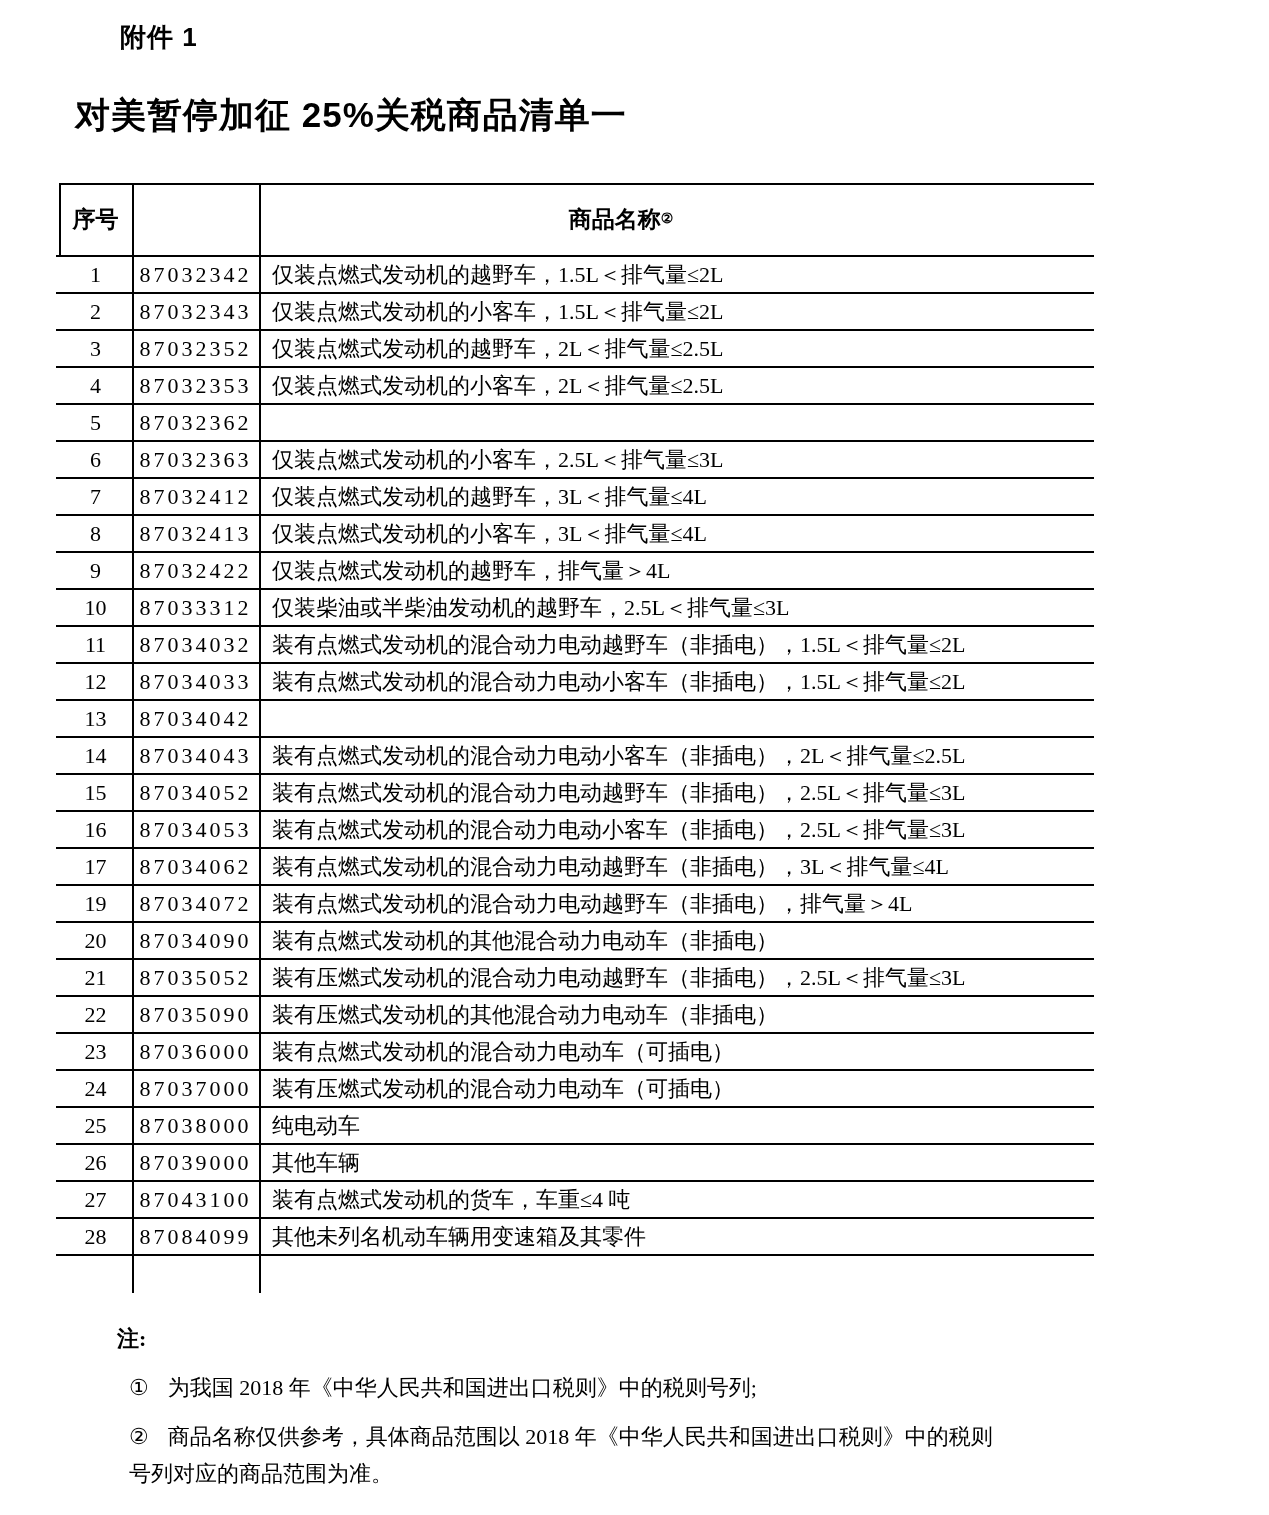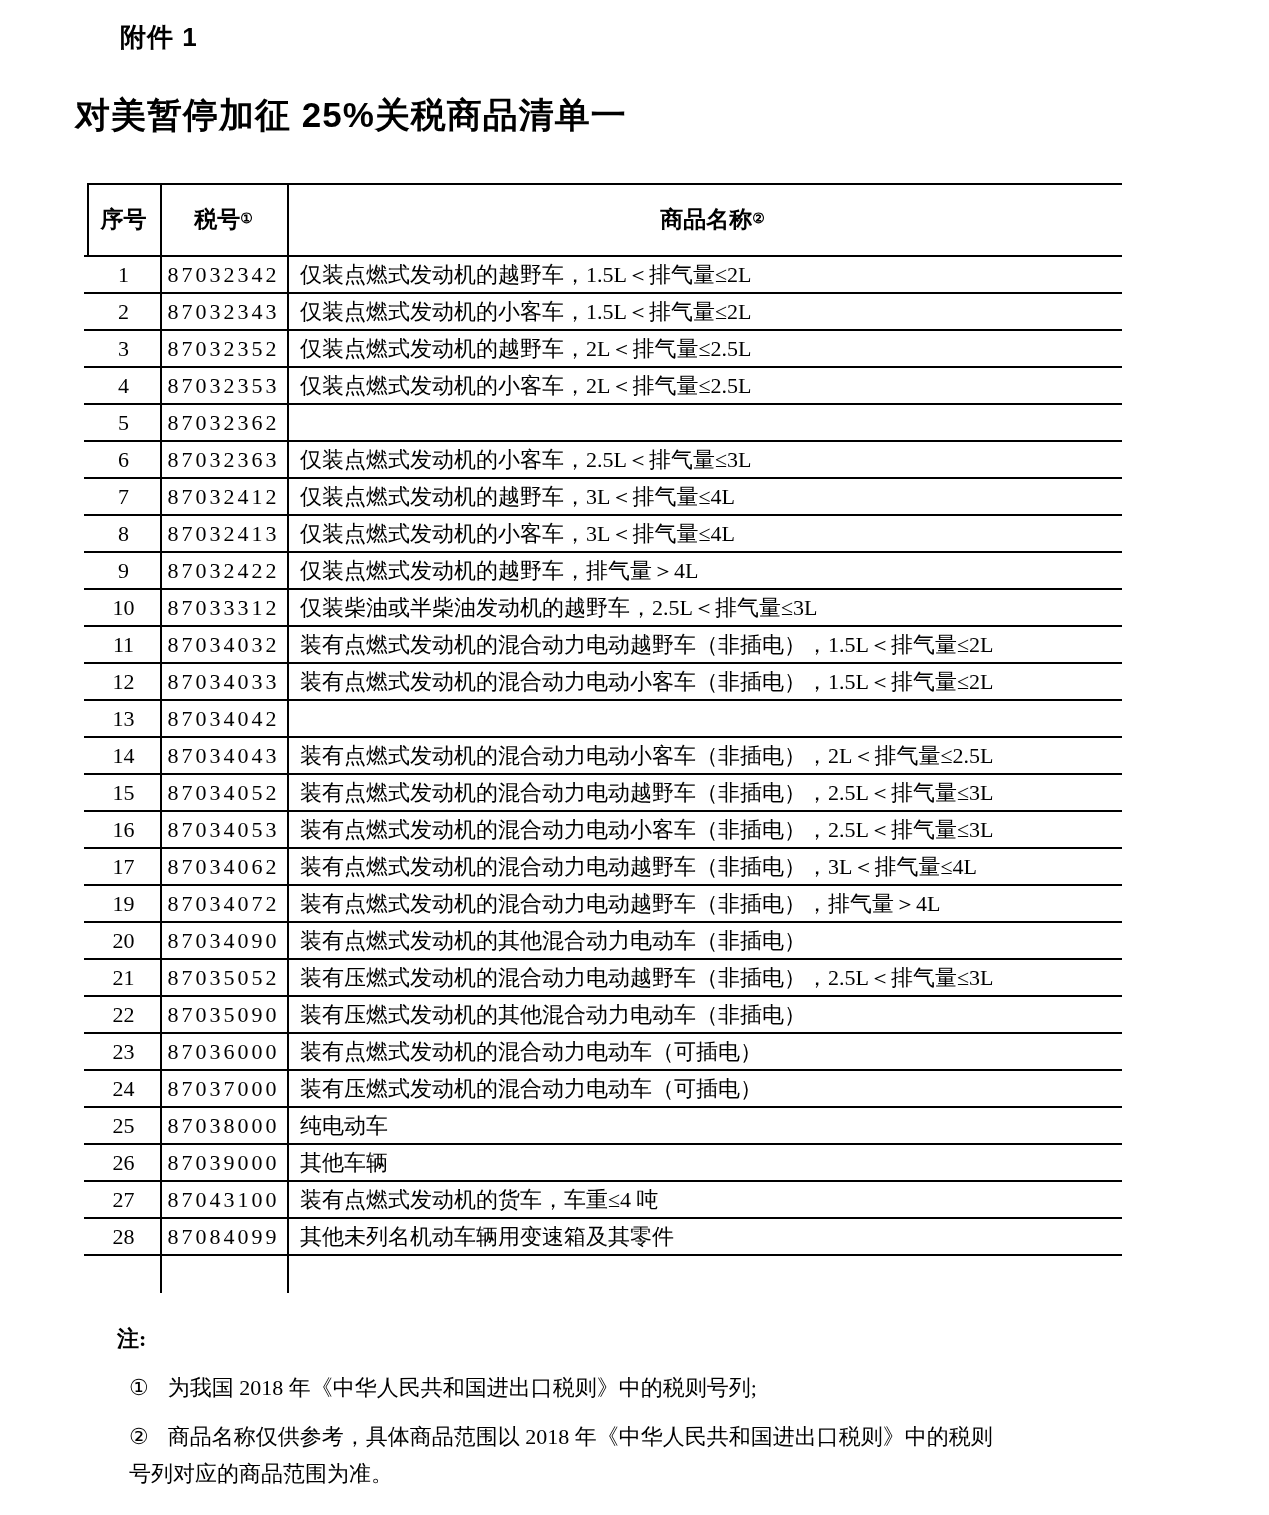--- a/index.html
+++ b/index.html
@@ -13,21 +13,21 @@
     font-family:"Liberation Sans","DejaVu Sans",sans-serif;
     font-weight:700;font-size:26px;letter-spacing:1px;
   }
   .doc-title{
     position:absolute;left:75px;top:92px;width:1035px;margin:0;
     text-align:left;
     font-family:"Liberation Sans","DejaVu Sans",sans-serif;
     font-weight:700;font-size:35px;letter-spacing:1px;
   }
   
-  .tbl{position:absolute;left:84px;top:183px;width:1038px;}
+  .tbl{position:absolute;left:56px;top:183px;width:1038px;}
   .topline{position:absolute;left:3px;top:0;width:1035px;height:2px;background:#000;}
   .vl{position:absolute;top:0;width:2px;background:#000;}
   .vl-left{left:3px;height:74px;}
   .vl-1{left:76px;height:1110px;}
   .vl-2{left:203px;height:1110px;}
   .row{
     display:flex;align-items:stretch;box-sizing:border-box;
     height:37px;border-bottom:2px solid #000;padding-left:3px;
   }
   .row.head{height:74px;}
@@ -60,24 +60,20 @@
   <h1 class="doc-title">对美暂停加征 25%关税商品清单一</h1>
 
   <div class="tbl">
     <div class="topline"></div>
     <div class="vl vl-left"></div>
     <div class="vl vl-1"></div>
     <div class="vl vl-2"></div>
 
     <div class="row head">
       <div class="c c1">序号</div>
-      <div class="c c2">
-        <span>税号</span>
-          <sup>①</sup>
-      </div>
       <div class="c c3">
         <span>商品名称</span>
           <sup>②</sup>
       </div>
     </div>
 
     <div id="rows">
         <div class="row">
           <div class="c c1 num">1</div>
           <div class="c c2 code">87032342</div>

